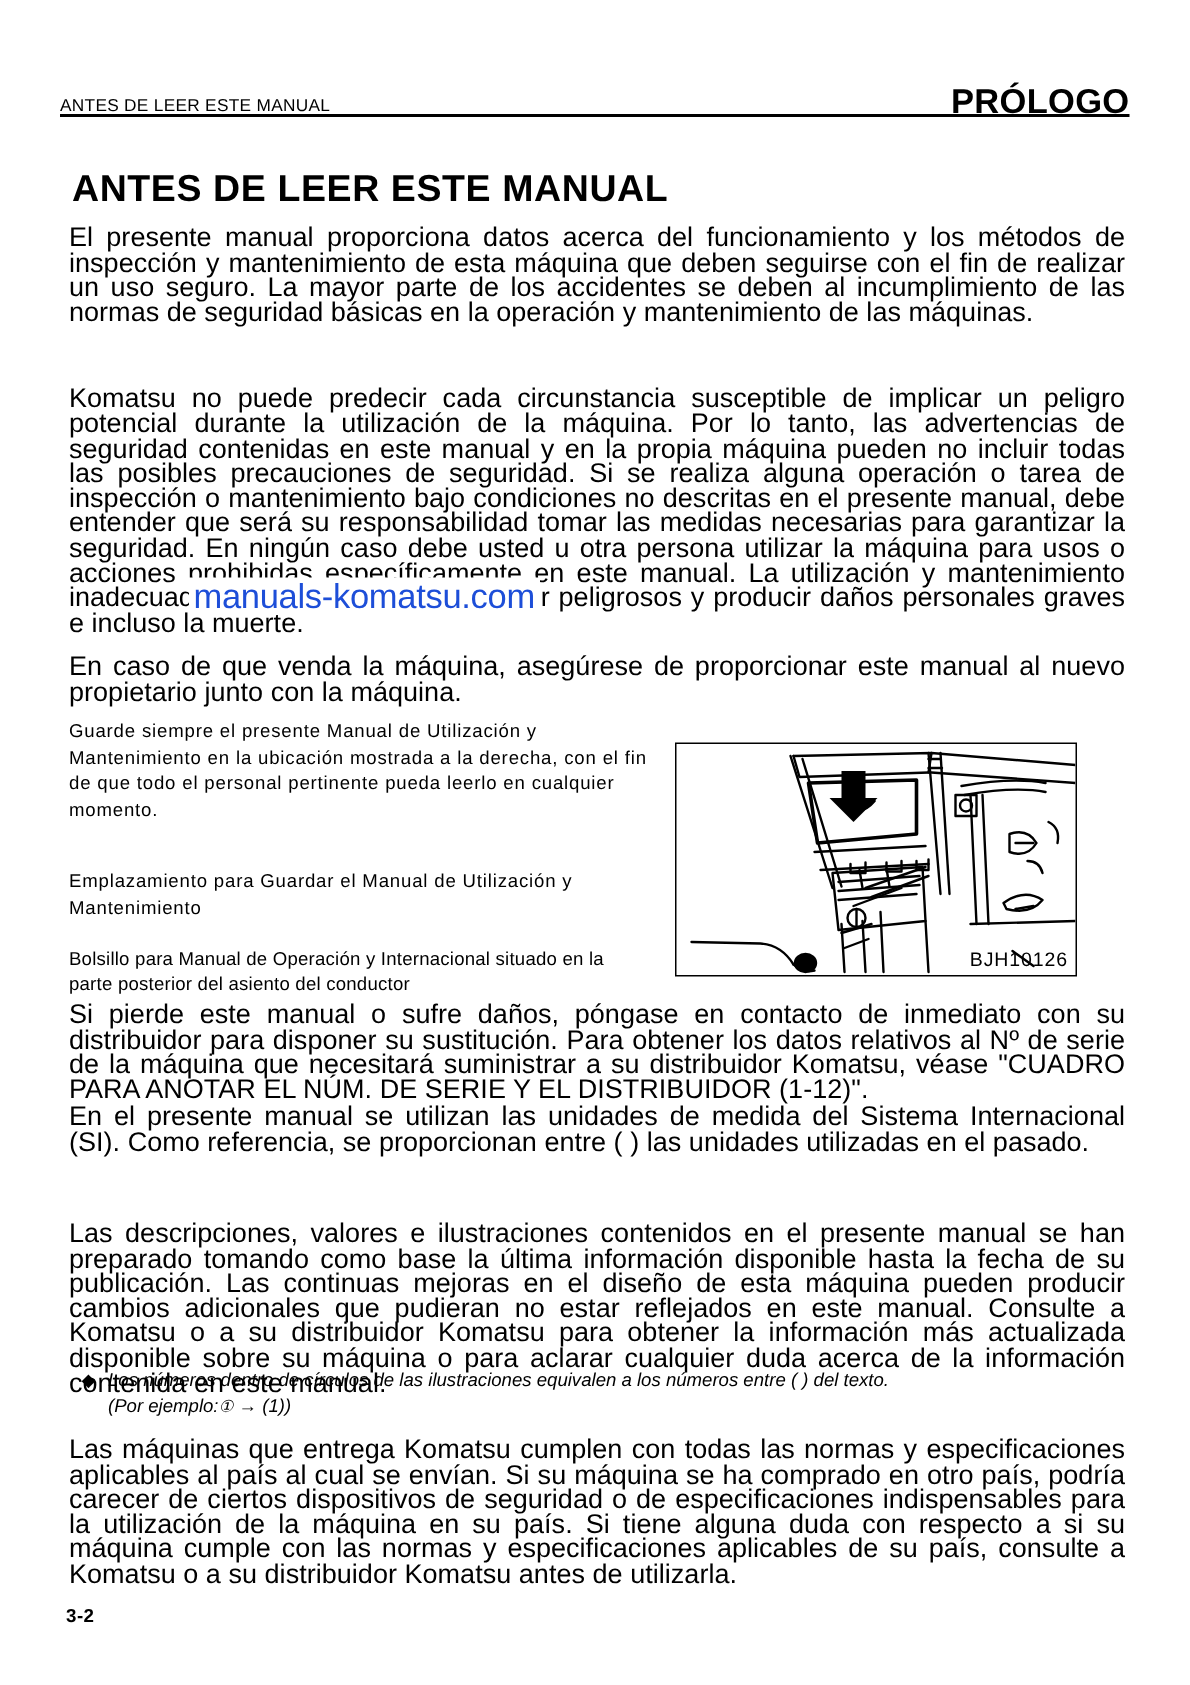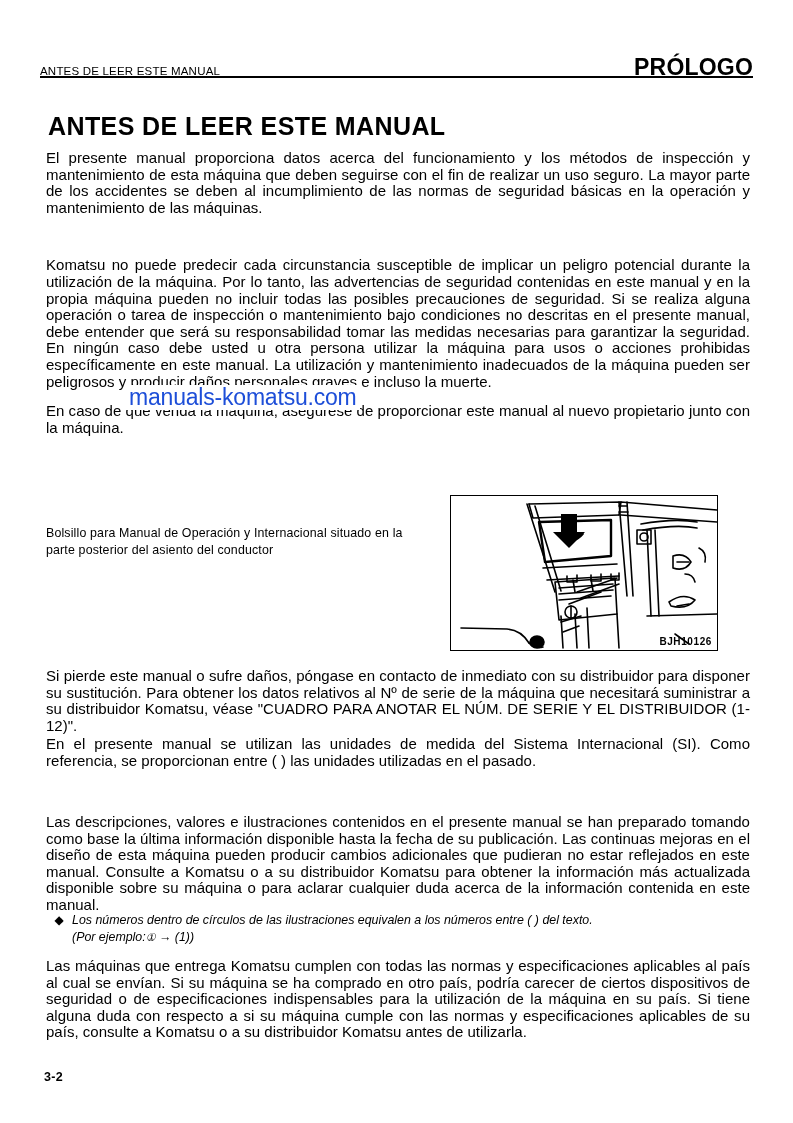--- a/index.html
+++ b/index.html
@@ -68,21 +68,21 @@
 
   
   .body-col {
     position: absolute;
     left: 46px;
     top: 150px;
     width: 704px;
   }
   p.para {
     margin: 0 0 13px 0;
-    font-size: 15px;
+    font-size: 18px;
     line-height: 16.6px;
     text-align: justify;
     letter-spacing: 0.02px;
   }
   p.para:last-child { margin-bottom: 0; }
   .gap-md { height: 14px; }
 
   
   .watermark {
     position: absolute;
@@ -133,22 +133,22 @@
     border: 1.6px solid #000;
     background: #fff;
     box-sizing: border-box;
     overflow: hidden;
   }
   .figure svg { display: block; }
   .fig-code {
     position: absolute;
     right: 5px;
     bottom: 3px;
-    font-size: 10px;
-    font-weight: bold;
+    font-size: 13px;
+    font-weight: normal;
     letter-spacing: 0.6px;
     font-family: "Liberation Sans", sans-serif;
   }
 
   
   .bullet-row {
     position: absolute;
     left: 46px;
     top: 912px;
     width: 704px;
@@ -200,21 +200,23 @@
     <div class="gap-md"></div>
     <div class="gap-md"></div>
     <p class="para">Komatsu no puede predecir cada circunstancia susceptible de implicar un peligro potencial durante la utilización de la máquina. Por lo tanto, las advertencias de seguridad contenidas en este manual y en la propia máquina pueden no incluir todas las posibles precauciones de seguridad. Si se realiza alguna operación o tarea de inspección o mantenimiento bajo condiciones no descritas en el presente manual, debe entender que será su responsabilidad tomar las medidas necesarias para garantizar la seguridad. En ningún caso debe usted u otra persona utilizar la máquina para usos o acciones prohibidas específicamente en este manual. La utilización y mantenimiento inadecuados de la máquina pueden ser peligrosos y producir daños personales graves e incluso la muerte.</p>
     <p class="para">En caso de que venda la máquina, asegúrese de proporcionar este manual al nuevo propietario junto con la máquina.</p>
   </div>
 
   <div class="watermark">manuals-komatsu.com</div>
 
   <div class="split-block">
     <div class="split-text">
+      <p class="spaced">Guarde siempre el presente Manual de Utilización y Mantenimiento en la ubicación mostrada a la derecha, con el fin de que todo el personal pertinente pueda leerlo en cualquier momento.</p>
       <div style="height:30px"></div>
+      <p class="spaced">Emplazamiento para Guardar el Manual de Utilización y Mantenimiento</p>
       <div style="height:16px"></div>
       <p class="normal">Bolsillo para Manual de Operación y Internacional situado en la parte posterior del asiento del conductor</p>
     </div>
   </div>
 
   <div class="figure">
     <svg width="266" height="154" viewBox="0 0 266 154">
       <g fill="none" stroke="#000" stroke-width="1.6" stroke-linecap="round" stroke-linejoin="round">
 
         <path d="M78 8 L170 6 L266 14"></path>

